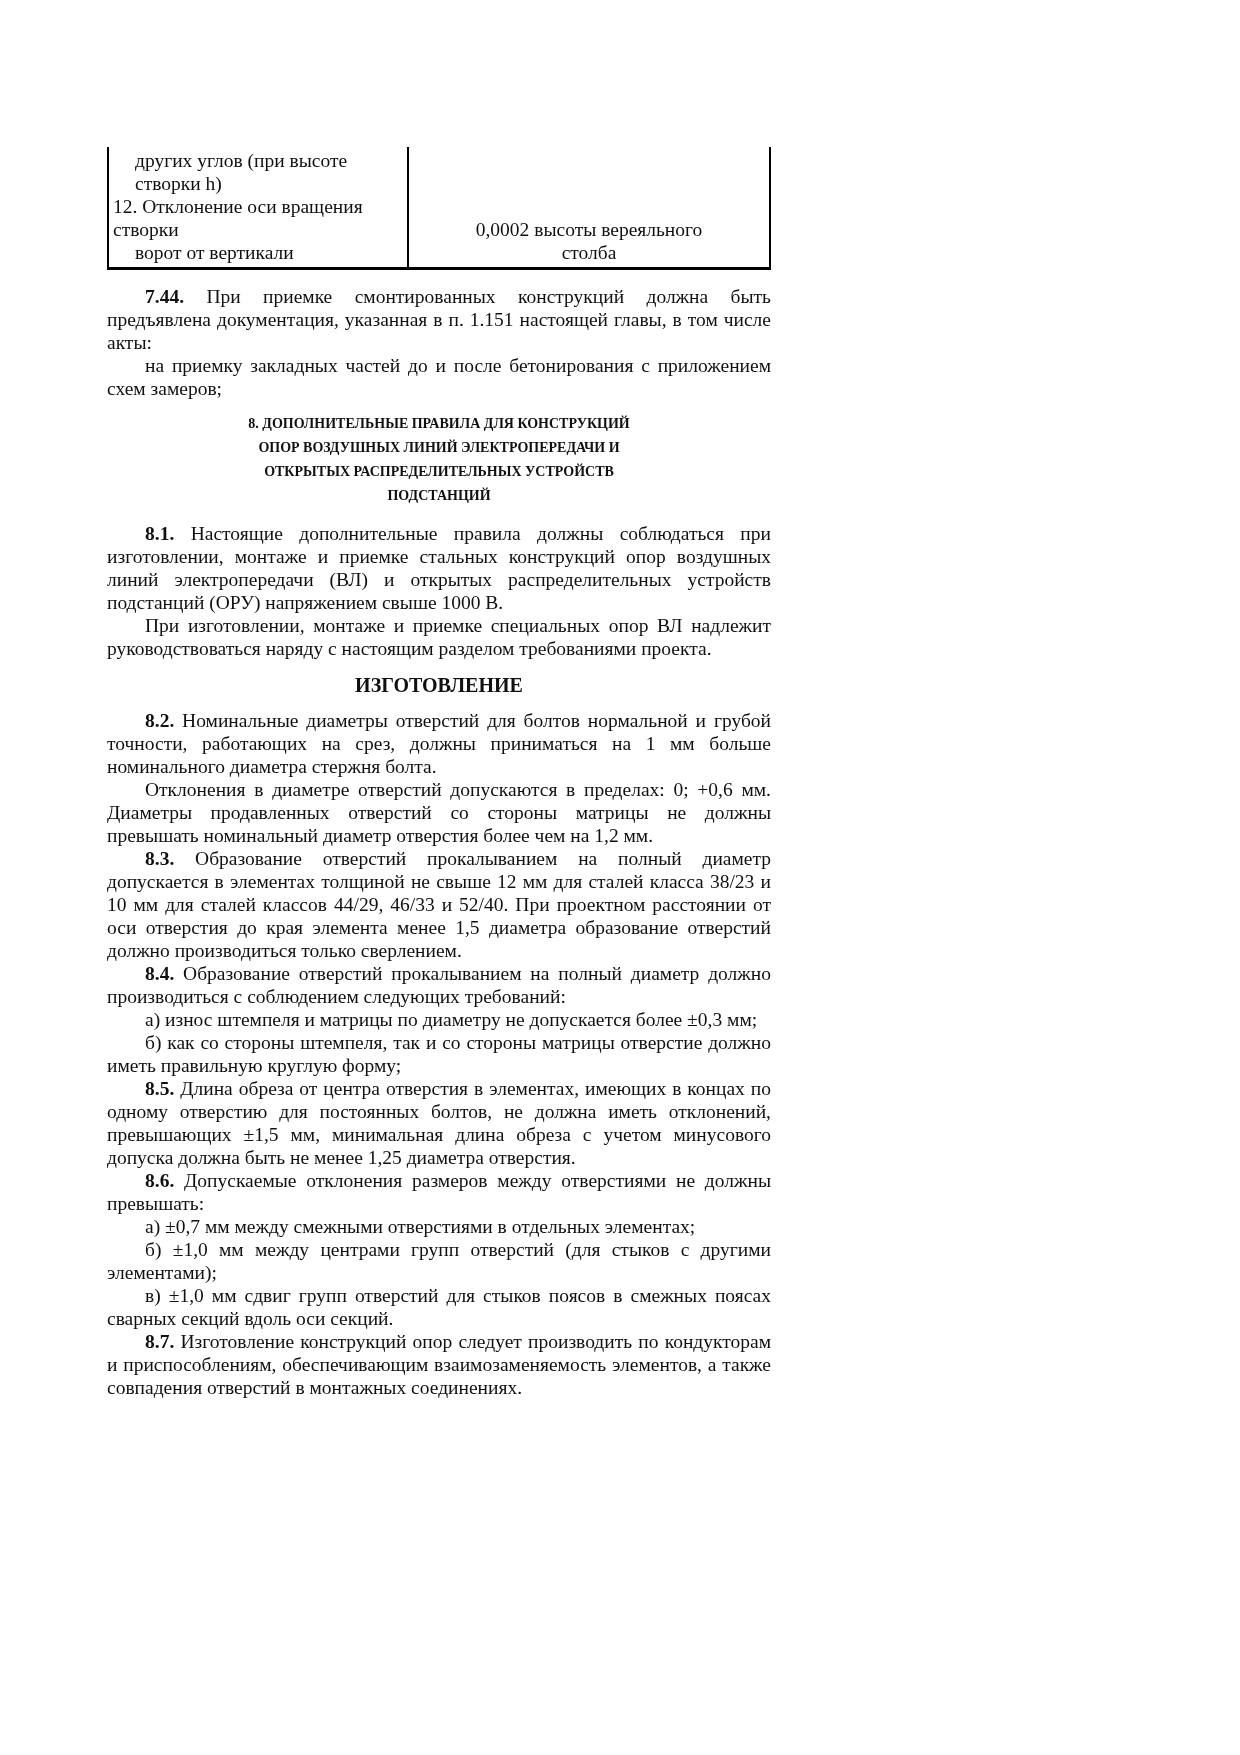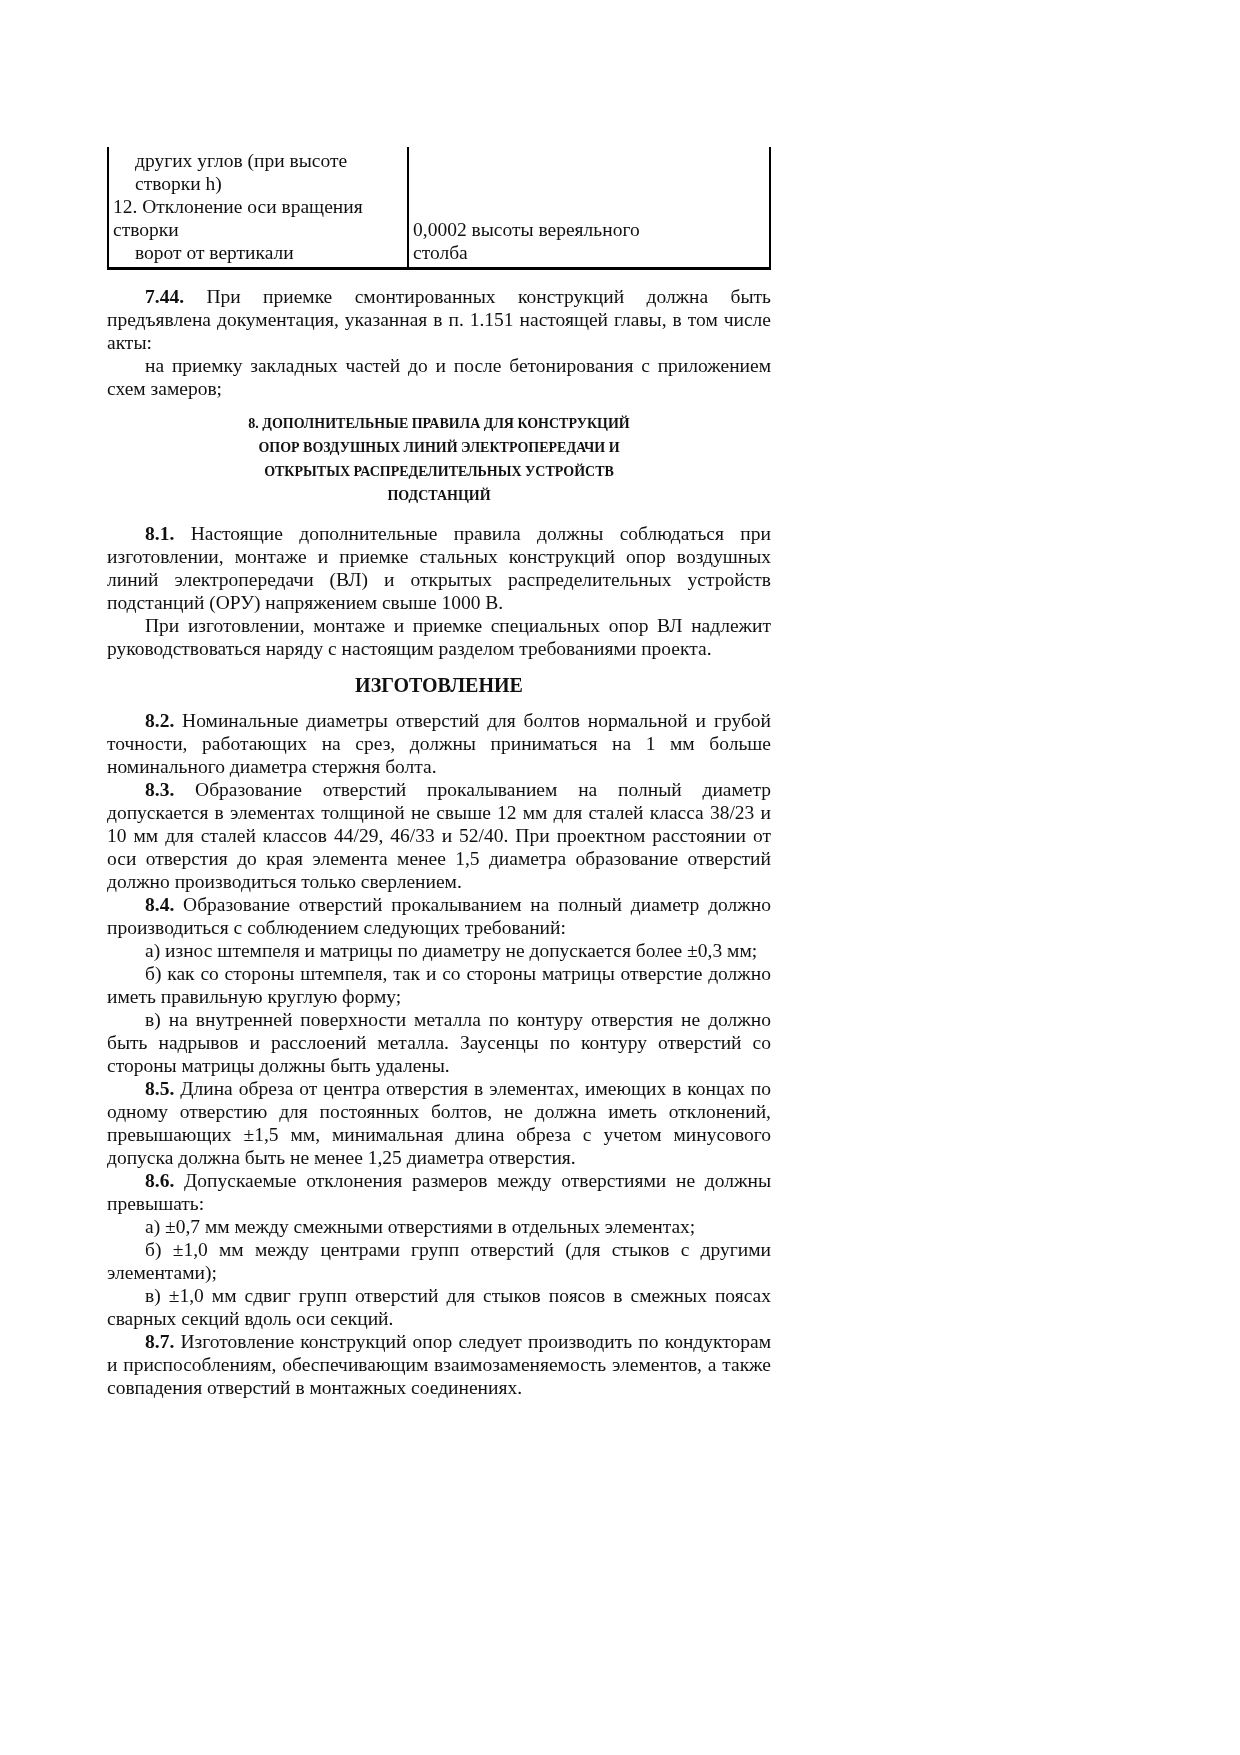--- a/index.html
+++ b/index.html
@@ -33,20 +33,21 @@
   .ctable .cell-left {
     width: 300px;
     border-right: 2px solid #000;
     padding: 2px 6px 3px 4px;
   }
   .ctable .cell-right {
     flex: 1;
     display: flex;
     flex-direction: column;
     justify-content: flex-end;
+    text-align: center;
     padding: 2px 4px 3px;
   }
   .ctable .cont-line { padding-left: 22px; }
   .para { margin: 0; text-align: justify; text-indent: 38px; }
   .num { font-weight: bold; margin-top: 33px; }
   .bold { font-weight: normal; }
   .h8 {
     margin: 12px 0 14px;
     font-weight: bold;
     font-size: 14px;
@@ -88,27 +89,27 @@
       <div>ОТКРЫТЫХ РАСПРЕДЕЛИТЕЛЬНЫХ УСТРОЙСТВ</div>
       <div>ПОДСТАНЦИЙ</div>
     </div>
 
     <p class="para"><b class="num">8.1.</b><span> Настоящие дополнительные правила должны соблюдаться при изготовлении, монтаже и приемке стальных конструкций опор воздушных линий электропередачи (ВЛ) и открытых распределительных устройств подстанций (ОРУ) напряжением свыше 1000 В.</span></p>
     <p class="para">При изготовлении, монтаже и приемке специальных опор ВЛ надлежит руководствоваться наряду с настоящим разделом требованиями проекта.</p>
 
     <div class="hsub">ИЗГОТОВЛЕНИЕ</div>
 
     <p class="para"><b class="num">8.2.</b><span> Номинальные диаметры отверстий для болтов нормальной и грубой точности, работающих на срез, должны приниматься на 1 мм больше номинального диаметра стержня болта.</span></p>
+    <p class="para">Отклонения в диаметре отверстий допускаются в пределах: 0; +0,6 мм. Диаметры продавленных отверстий со стороны матрицы не должны превышать номинальный диаметр отверстия более чем на 1,2 мм.</p>
 
     <p class="para"><b class="num">8.3.</b><span> Образование отверстий прокалыванием на полный диаметр допускается в элементах толщиной не свыше 12 мм для сталей класса </span><b class="bold">38/23</b><span> и 10 мм для сталей классов 44/29, 46/33 и 52/40. При проектном расстоянии от оси отверстия до края элемента менее 1,5 диаметра образование отверстий должно производиться только сверлением.</span></p>
 
     <p class="para"><b class="num">8.4.</b><span> Образование отверстий прокалыванием на полный диаметр должно производиться с соблюдением следующих требований:</span></p>
     <p class="para">а) износ штемпеля и матрицы по диаметру не допускается более ±0,3 мм;</p>
     <p class="para">б) как со стороны штемпеля, так и со стороны матрицы отверстие должно иметь правильную круглую форму;</p>
-    <p class="para">в) на внутренней поверхности металла по контуру отверстия не должно быть надрывов и расслоений металла. Заусенцы по контуру отверстий со стороны матрицы должны быть удалены.</p>
 
     <p class="para"><b class="num">8.5.</b><span> Длина обреза от центра отверстия в элементах, имеющих в концах по одному отверстию для постоянных болтов, не должна иметь отклонений, превышающих ±1,5 мм, минимальная длина обреза с учетом минусового допуска должна быть не менее 1,25 диаметра отверстия.</span></p>
 
     <p class="para"><b class="num">8.6.</b><span> Допускаемые отклонения размеров между отверстиями не должны превышать:</span></p>
     <p class="para">а) ±0,7 мм между смежными отверстиями в отдельных элементах;</p>
     <p class="para">б) ±1,0 мм между центрами групп отверстий (для стыков с другими элементами);</p>
     <p class="para">в) ±1,0 мм сдвиг групп отверстий для стыков поясов в смежных поясах сварных секций вдоль оси секций.</p>
 
     <p class="para"><b class="num">8.7.</b><span> Изготовление конструкций опор следует производить по кондукторам и приспособлениям, обеспечивающим взаимозаменяемость элементов, а также совпадения отверстий в монтажных соединениях.</span></p>
 

